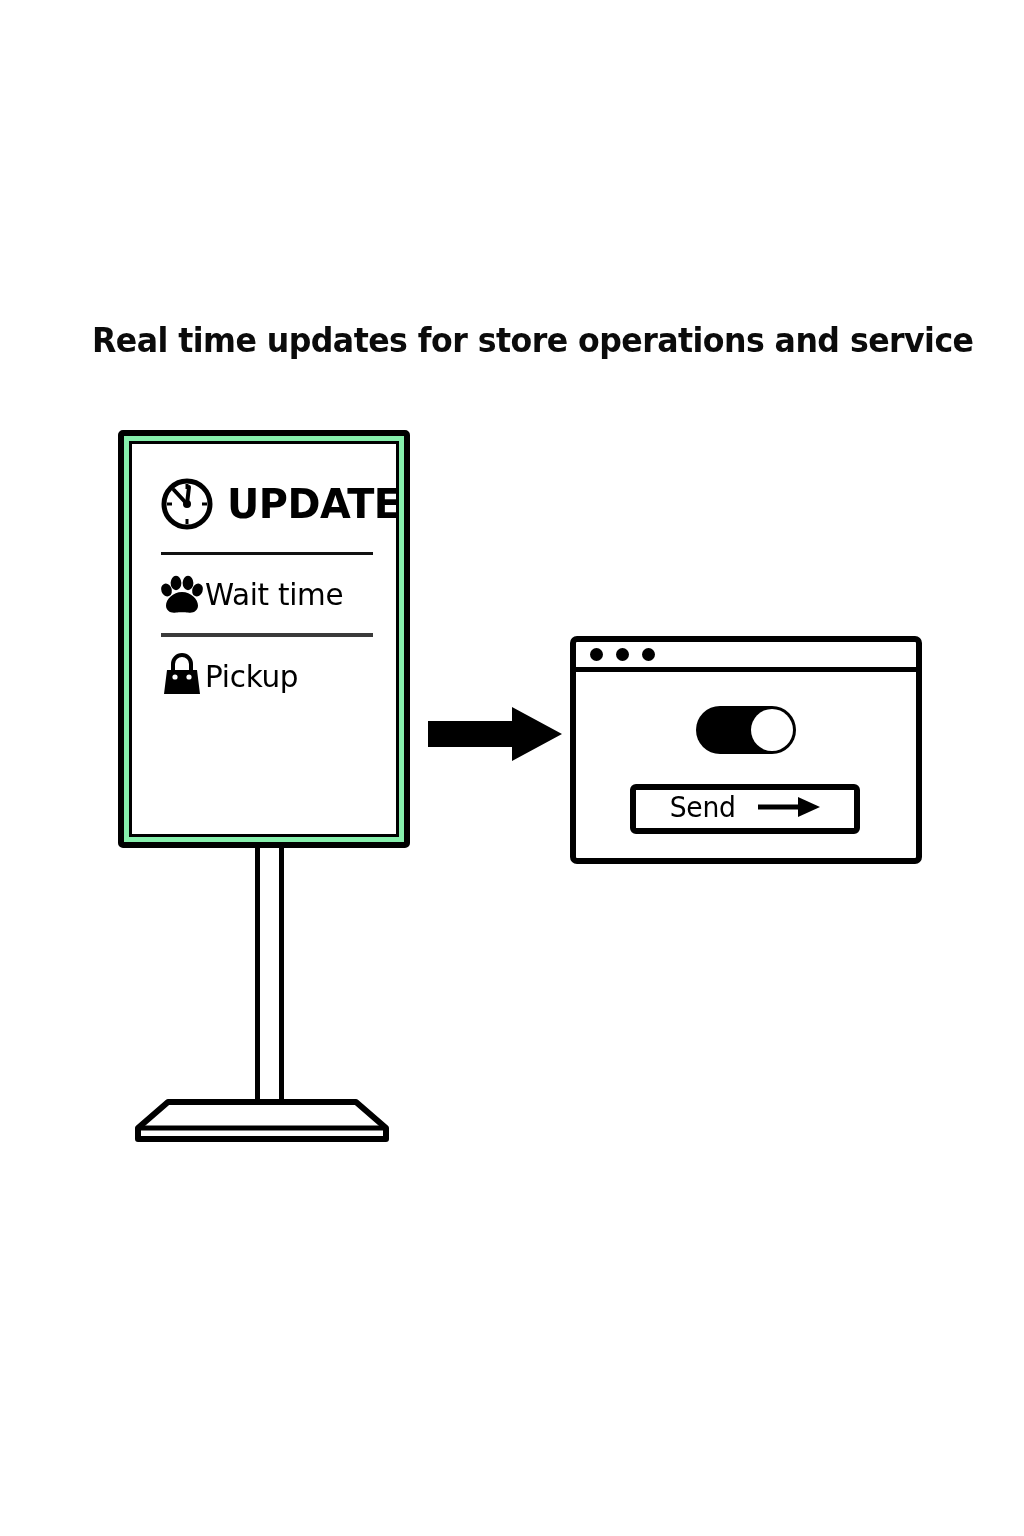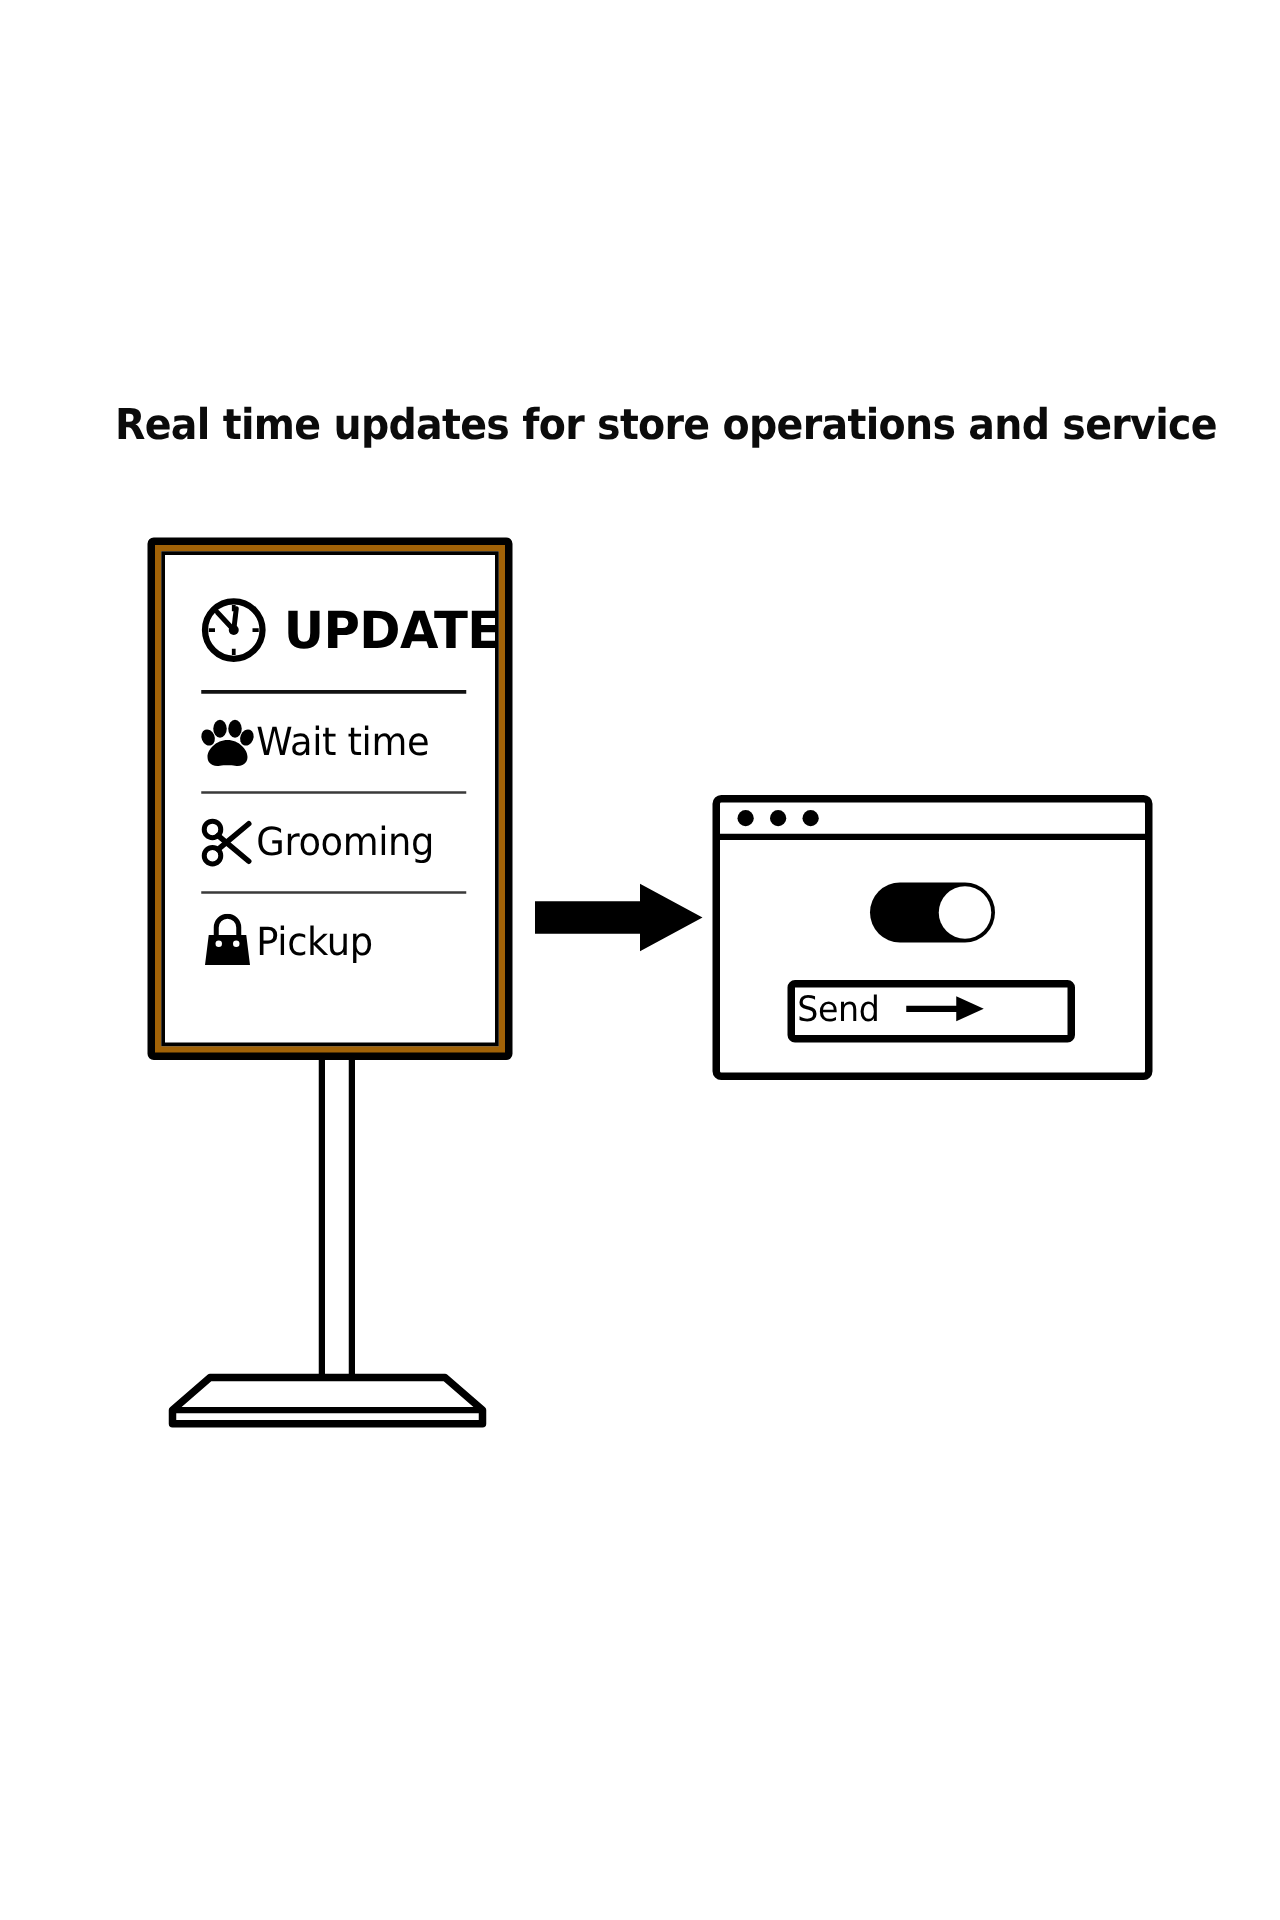--- a/index.html
+++ b/index.html
@@ -44,21 +44,21 @@
   
   #sign-board {
     position: absolute;
     left: 0px;
     top: 0px;
     width: 292px;
     height: 418px;
     border: 6px solid #000;
     border-radius: 5px;
     box-sizing: border-box;
-    background: #a16207;
+    background: #86efac;
     z-index: 3;
   }
   #sign-board-inner {
     position: absolute;
     left: 5px;
     top: 5px;
     right: 5px;
     bottom: 5px;
     border: 3px solid #000;
     box-sizing: border-box;
@@ -214,20 +214,21 @@
     left: 54px;
     top: 112px;
     width: 230px;
     height: 50px;
     border: 6px solid #000;
     border-radius: 6px;
     box-sizing: border-box;
     background: #fff;
     display: flex;
     align-items: center;
+    justify-content: center;
     gap: 18px;
   }
   #send-label {
     font-family: "DejaVu Sans", sans-serif;
     font-size: 28px;
     line-height: 1;
     letter-spacing: -0.3px;
     transform: scaleX(0.95) translateY(-1px);
   }
 </style>
@@ -278,31 +279,20 @@
               <ellipse cx="7.5" cy="19" rx="5.2" ry="6.6" fill="#000" transform="rotate(-22 7.5 19)"></ellipse>
               <ellipse cx="38.5" cy="19" rx="5.2" ry="6.6" fill="#000" transform="rotate(22 38.5 19)"></ellipse>
               <path d="M 23 21 C 32 21 39 28.5 39 34.5 C 39 40 34 42.5 29 41.5 C 26 41 20 41 17 41.5 C 12 42.5 7 40 7 34.5 C 7 28.5 14 21 23 21 Z" fill="#000"></path>
             </svg>
           </span>
           <span class="sign-row-label">Wait time</span>
         </div>
 
         <div class="rule-thin"></div>
 
-        <div class="sign-row">
-          <span>
-            <svg class="row-icon" viewBox="0 0 46 46">
-              <circle cx="11" cy="12.5" r="6.6" fill="none" stroke="#000" stroke-width="4"></circle>
-              <circle cx="11" cy="33.5" r="6.6" fill="none" stroke="#000" stroke-width="4"></circle>
-              <line x1="15.5" y1="17.5" x2="40" y2="38" stroke="#000" stroke-width="4.4" stroke-linecap="round"></line>
-              <line x1="15.5" y1="28.5" x2="40" y2="8" stroke="#000" stroke-width="4.4" stroke-linecap="round"></line>
-            </svg>
-          </span>
-          <span class="sign-row-label">Grooming</span>
-        </div>
 
         <div class="rule-thin"></div>
 
         <div class="sign-row">
           <span>
             <svg class="row-icon" viewBox="0 0 46 46">
               <path d="M 14 18 L 14 11 A 9 9 0 0 1 32 11 L 32 18" fill="none" stroke="#000" stroke-width="4"></path>
               <path d="M 8 17 L 38 17 L 41 41 L 5 41 Z" fill="#000"></path>
               <circle cx="16" cy="24" r="2.6" fill="#fff"></circle>
               <circle cx="30" cy="24" r="2.6" fill="#fff"></circle>

